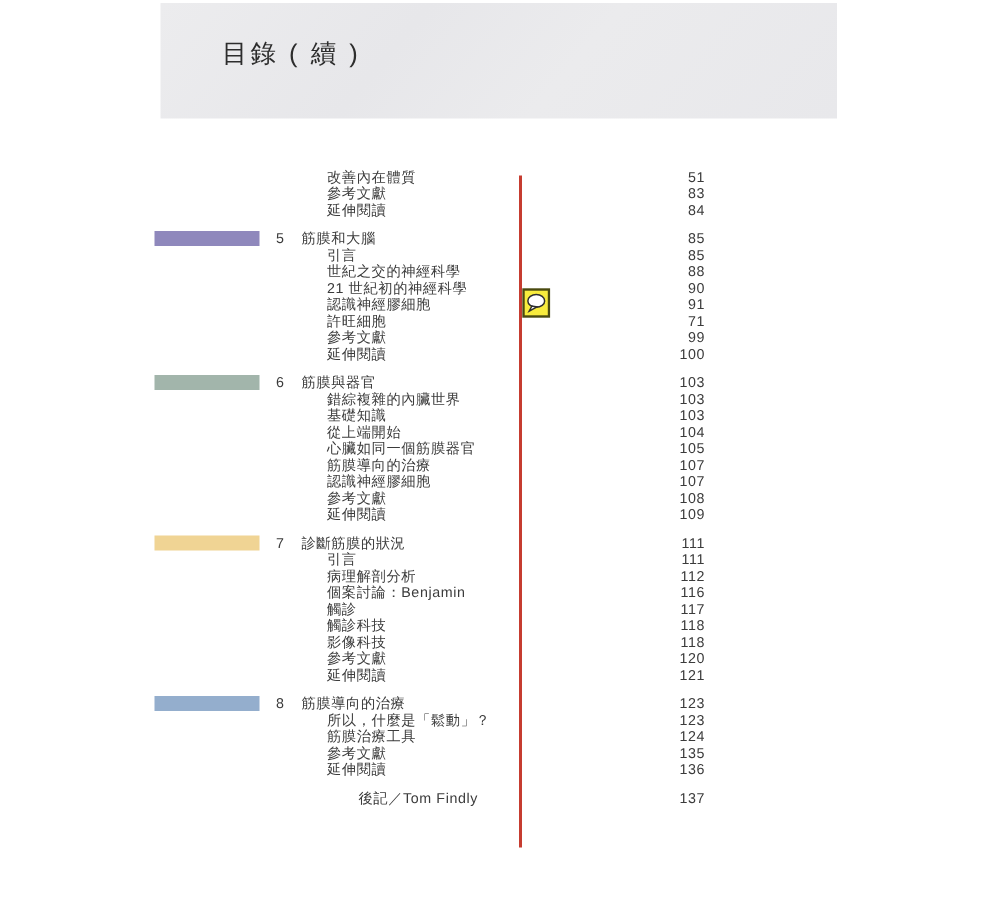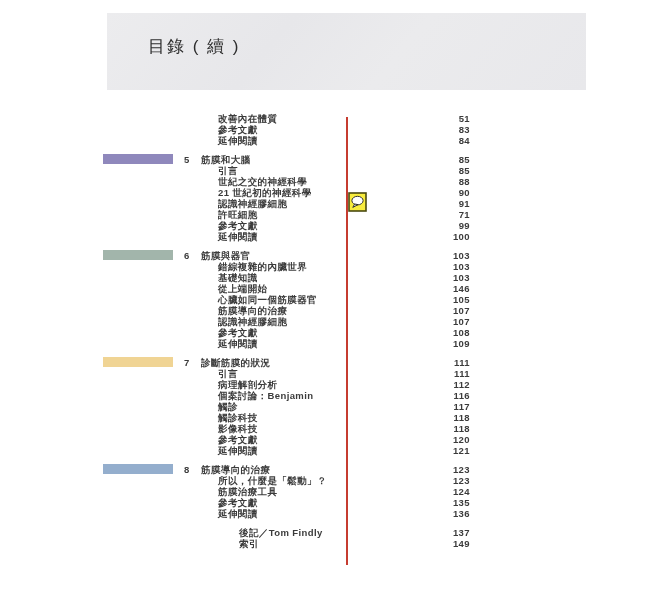--- a/index.html
+++ b/index.html
@@ -2,33 +2,32 @@
 <html><head>
 <meta charset="utf-8">
 <style>
   html,body{margin:0;padding:0;}
   body{
     width:655px;height:609px;position:relative;background:#ffffff;
     font-family:"Liberation Sans","DejaVu Sans",sans-serif;
     overflow:hidden;color:#3b3b3b;
   }
   .header-band{
-    position:absolute;left:107px;top:13px;width:451px;height:77px;
+    position:absolute;left:107px;top:2px;width:451px;height:77px;
     background:linear-gradient(130deg,#ececee 0%,#e7e7ea 35%,#ebebed 60%,#e8e8eb 100%);
-    padding-left:28px;
   }
   .header-title{
     position:absolute;left:41px;top:22px;
     font-size:17px;letter-spacing:2px;color:#2d2d2d;font-weight:500;
   }
   .toc{
     position:absolute;left:0;top:113px;width:655px;
   }
   .toc-group{margin:0 0 8px 0;}
-  .row{position:relative;height:11px;line-height:11px;font-size:9.5px;letter-spacing:0.4px;font-weight:bold;}
+  .row{position:relative;height:11px;line-height:11px;font-size:9.5px;letter-spacing:0.4px;}
   .bar{position:absolute;left:103px;top:0px;width:70px;height:10px;display:block;}
   .num{position:absolute;left:184px;top:0;}
   .label{position:absolute;top:0;white-space:nowrap;}
   .label.chapter{left:201px;}
   .label.sub{left:218px;}
   .label.end{left:203px;margin-left:36px;}
   .page{position:absolute;left:425px;top:0;width:45px;text-align:right;}
   .red-line{
     position:absolute;left:346px;top:117px;width:2px;height:448px;
   }
@@ -104,21 +103,21 @@
       <div class="row">
         <span class="label sub">錯綜複雜的內臟世界</span>
         <span class="page">103</span>
       </div>
       <div class="row">
         <span class="label sub">基礎知識</span>
         <span class="page">103</span>
       </div>
       <div class="row">
         <span class="label sub">從上端開始</span>
-        <span class="page">146</span>
+        <span class="page">104</span>
       </div>
       <div class="row">
         <span class="label sub">心臟如同一個筋膜器官</span>
         <span class="page">105</span>
       </div>
       <div class="row">
         <span class="label sub">筋膜導向的治療</span>
         <span class="page">107</span>
       </div>
       <div class="row">
@@ -195,24 +194,20 @@
       </div>
       <div class="row">
         <span class="label sub">延伸閱讀</span>
         <span class="page">136</span>
       </div>
     </div>
     <div class="toc-group">
       <div class="row">
         <span class="label end">後記／Tom Findly</span>
         <span class="page">137</span>
-      </div>
-      <div class="row">
-        <span class="label end">索引</span>
-        <span class="page">149</span>
       </div>
     </div>
   </div>
 
 <div class="red-line" id="red-line" style="background: rgb(198, 60, 48);"></div>
 
 <div class="note-icon">
   <svg width="19" height="20" viewBox="0 0 19 20" id="note-svg">
     <rect x="1" y="1" width="17" height="18" id="note-rect" stroke-width="1.6" fill="#f8ec3d" stroke="#4a4a10"></rect>
     <ellipse cx="9.5" cy="8.6" rx="5.6" ry="4.3" fill="#ffffff" stroke="#2f2f2f" stroke-width="1"></ellipse>

